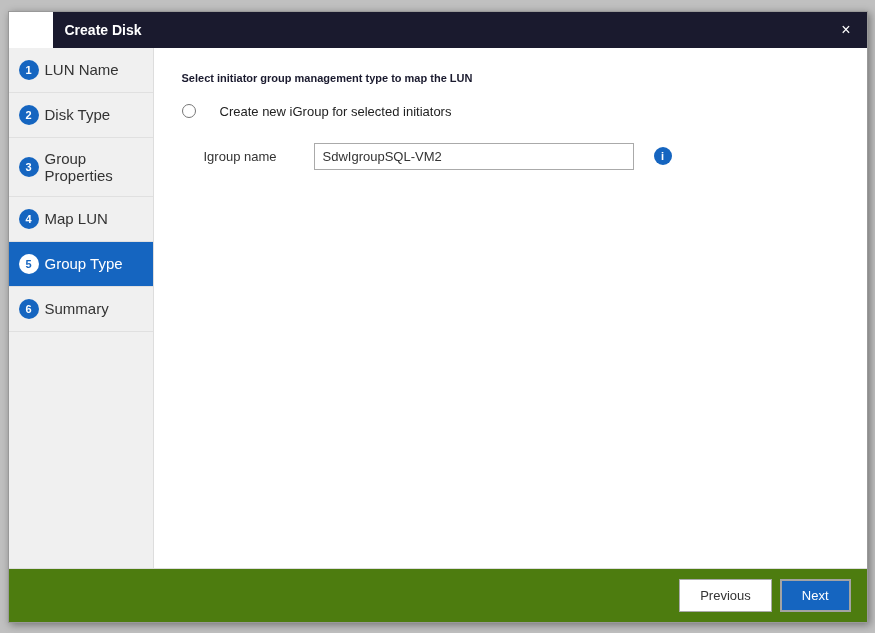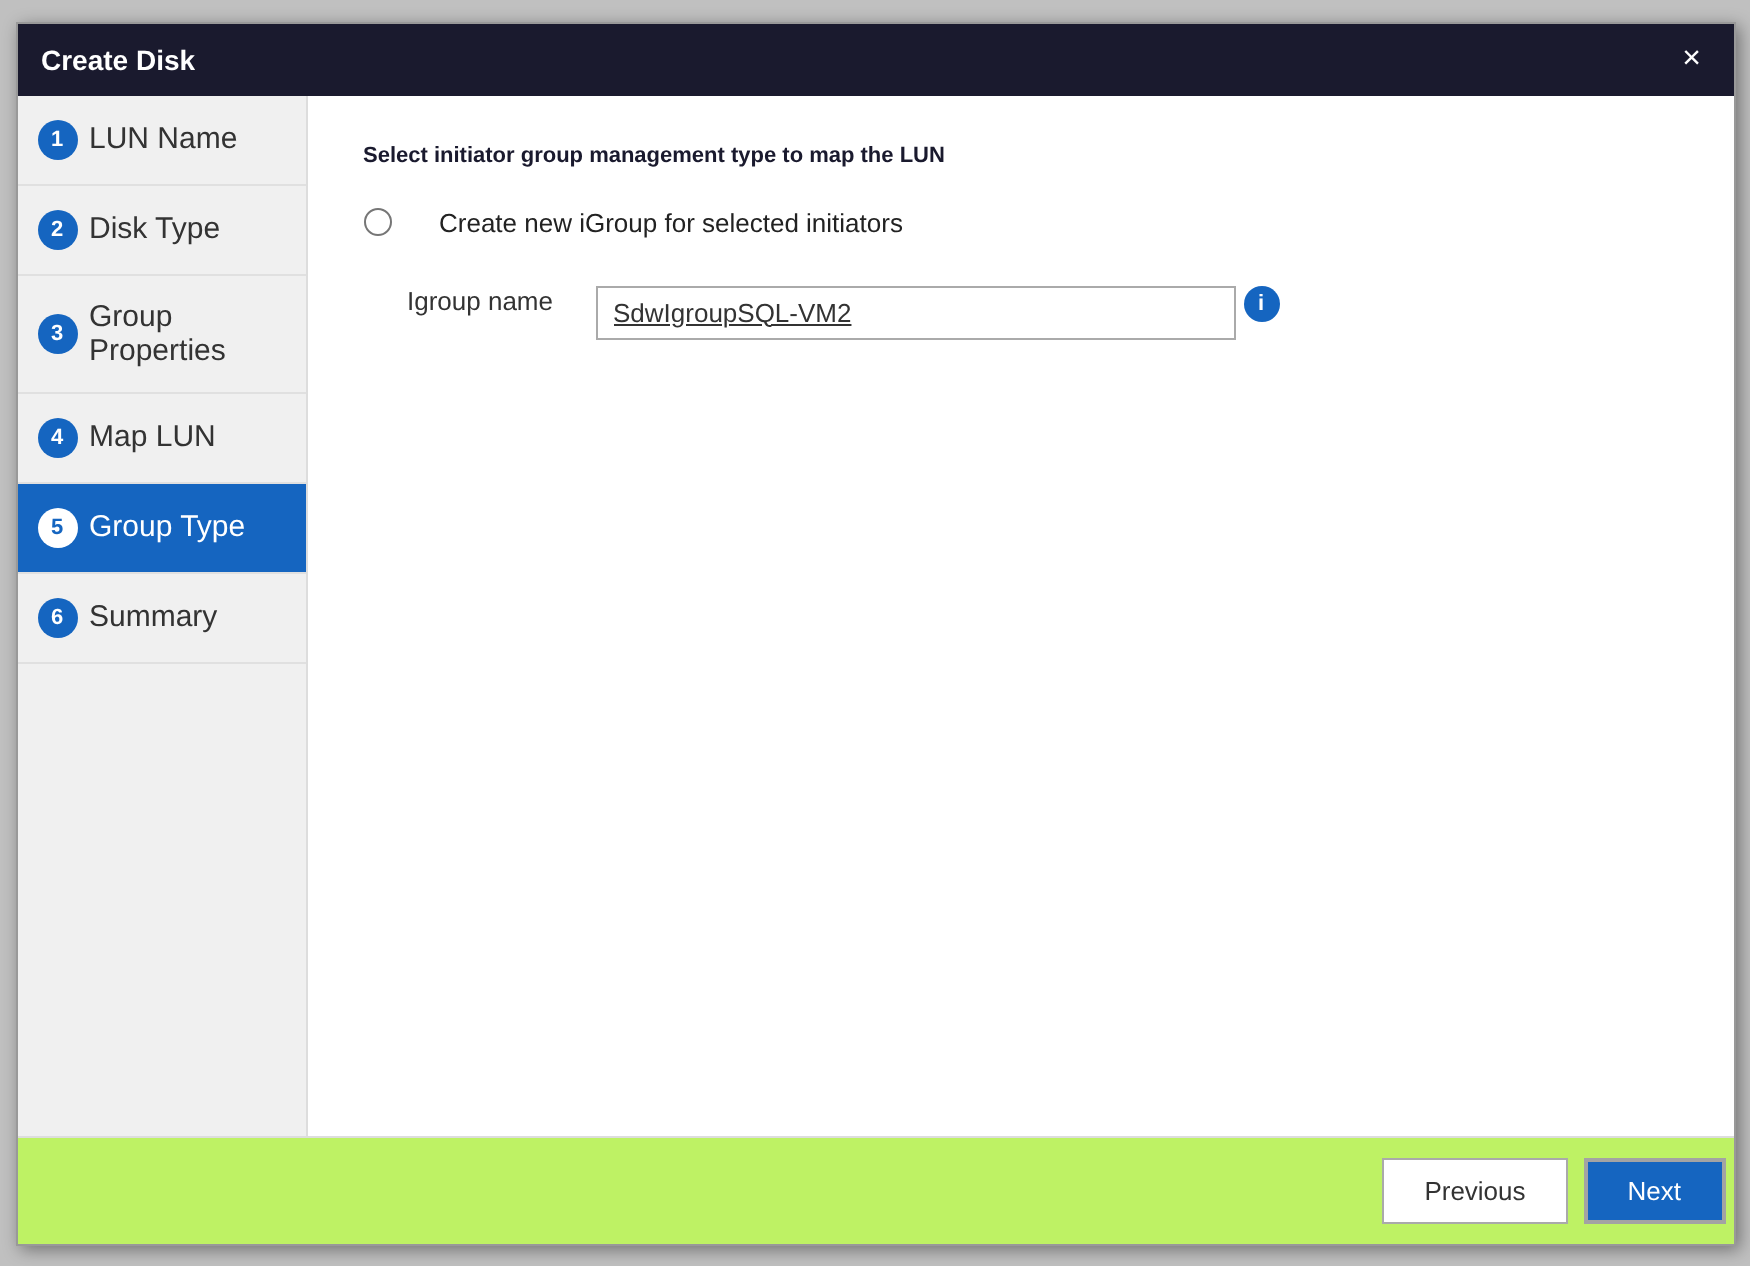--- a/index.html
+++ b/index.html
@@ -23,20 +23,21 @@
     }
     .dialog-titlebar {
       background: #1a1a2e;
       color: #fff;
       padding: 8px 12px;
       display: flex;
       align-items: center;
       justify-content: space-between;
       font-size: 14px;
       font-weight: 600;
+      margin-left: 44px;
     }
     .dialog-titlebar .close-btn {
       cursor: pointer;
       color: #fff;
       font-size: 16px;
       background: none;
       border: none;
       line-height: 1;
       padding: 2px 4px;
     }
@@ -115,57 +116,56 @@
       height: 14px;
       accent-color: #1565c0;
       cursor: pointer;
     }
     .radio-label {
       font-size: 13px;
       color: #222;
     }
     .igroup-row {
       display: flex;
-      align-items: flex-start;
-      gap: 4px;
+      align-items: center;
+      gap: 20px;
       margin-left: 22px;
       margin-top: 10px;
     }
     .igroup-label {
       font-size: 13px;
       color: #333;
       width: 90px;
     }
     .igroup-input {
       width: 320px;
       padding: 5px 8px;
       border: 1px solid #aaa;
       font-size: 13px;
       color: #333;
       outline: none;
-      text-decoration: underline;
     }
     .info-icon {
       width: 18px;
       height: 18px;
       background: #1565c0;
       color: #fff;
       border-radius: 50%;
       display: inline-flex;
       align-items: center;
       justify-content: center;
       font-size: 11px;
       font-weight: bold;
       cursor: pointer;
     }
     .dialog-footer {
       display: flex;
       justify-content: flex-end;
-      padding: 10px 4px;
-      background: #bef264;
+      padding: 10px 16px;
+      background: #4d7c0f;
       border-top: 1px solid #ddd;
       gap: 8px;
     }
     .btn {
       padding: 7px 20px;
       font-size: 13px;
       cursor: pointer;
       border: 1px solid #aaa;
       background: #fff;
       color: #333;

